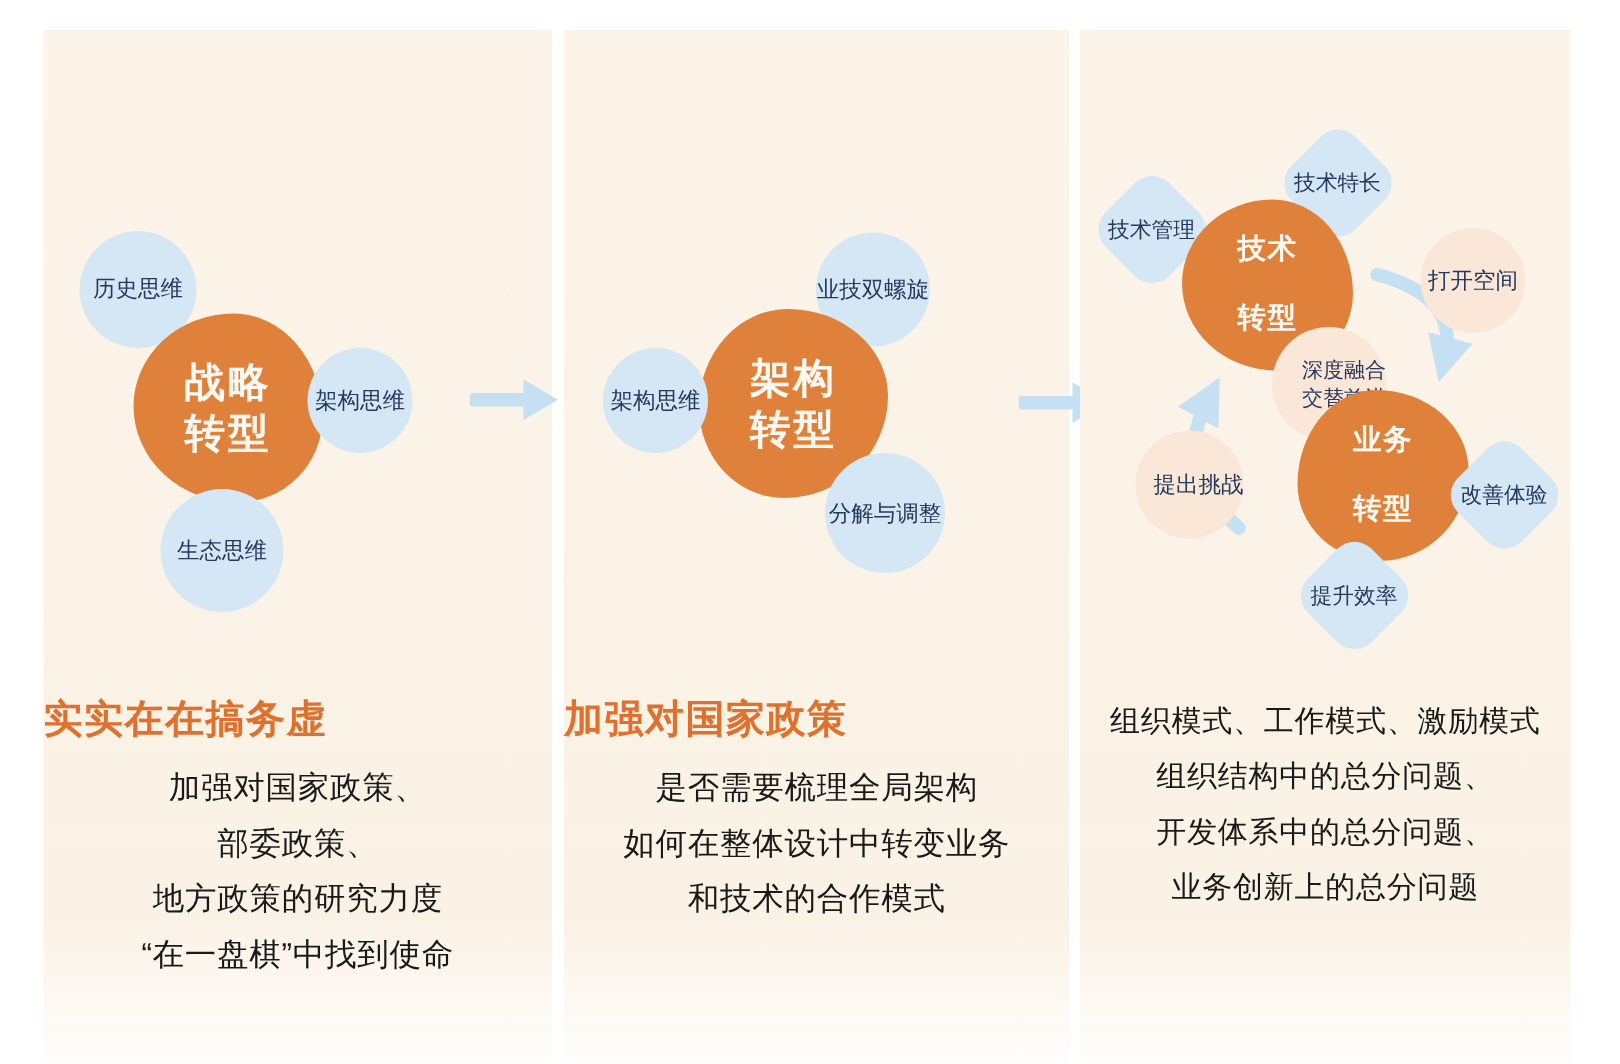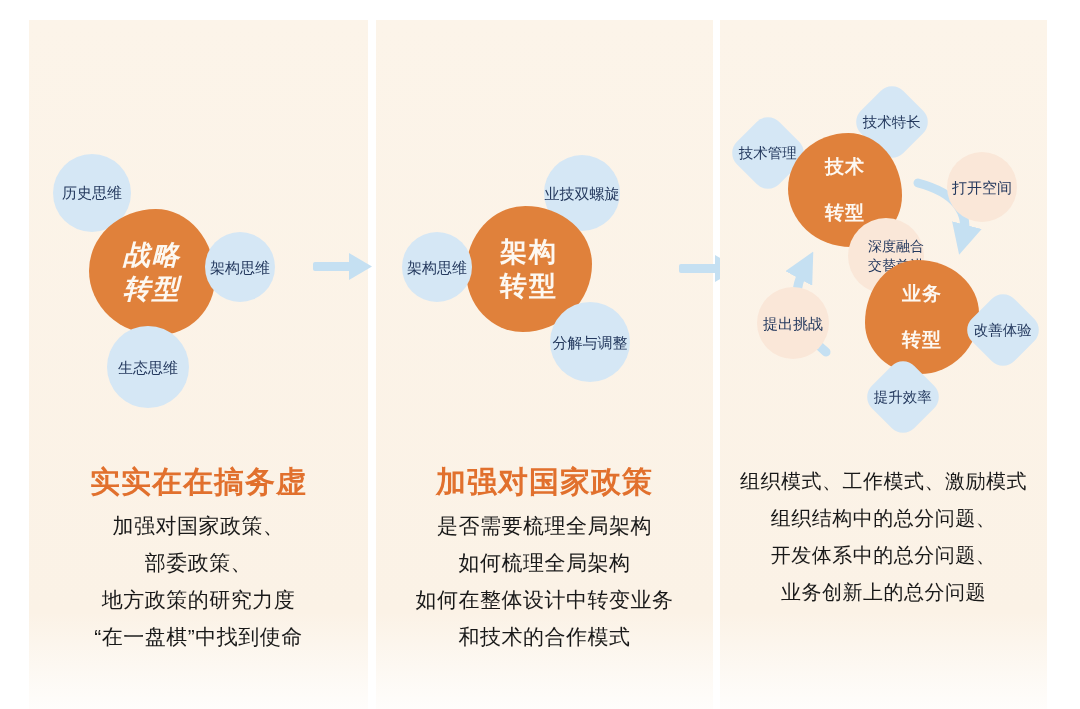--- a/index.html
+++ b/index.html
@@ -32,42 +32,42 @@
   }
   .peach{background:#FAE7D8;}
   .diamond{
     position:absolute;width:60px;height:60px;background:#D5E7F5;
     border-radius:16px;transform:rotate(45deg);
     display:flex;align-items:center;justify-content:center;
   }
   .diamond > span{transform:rotate(-45deg);color:#24395E;font-size:14.5px;white-space:nowrap;}
 
   .heading{
-    position:absolute;top:442px;left:0;width:100%;text-align:center;
-    color:#E1702D;font-size:30px;font-weight:bold;letter-spacing:1px;
+    position:absolute;top:442px;left:0;width:100%;
+    color:#E1702D;font-size:26px;font-weight:bold;letter-spacing:1px;
   }
   .bodytext{
     position:absolute;left:0;width:100%;text-align:center;
     color:#191919;font-size:21px;line-height:37px;letter-spacing:0.5px;
   }
   #panel-1 .bodytext,#panel-2 .bodytext{top:487px;}
   #panel-3 .bodytext{top:443px;font-size:20px;}
 
   .flow-arrow{position:absolute;}
   svg{display:block;}
   .cycle-arrows{position:absolute;left:0;top:0;pointer-events:none;}
 </style>
 </head>
 <body>
 
 <section class="panel" id="panel-1">
   <div class="bubble" style="left:24px;top:134px;width:78px;height:78px;font-family:Liberation Serif, serif;">
     <span>历史思维</span>
   </div>
-  <div class="blob big" style="left:60px;top:189px;font-style:italic;">
+  <div class="blob big" style="left:60px;top:189px;">
     <span>战略</span>
     <span>转型</span>
   </div>
   <div class="bubble" style="left:176px;top:212px;width:70px;height:70px;">
     <span>架构思维</span>
   </div>
   <div class="bubble" style="left:78px;top:306px;width:82px;height:82px;">
     <span>生态思维</span>
   </div>
 
@@ -98,21 +98,20 @@
   <div class="bubble" style="left:26px;top:212px;width:70px;height:70px;">
     <span>架构思维</span>
   </div>
   <div class="bubble" style="left:174px;top:282px;width:80px;height:80px;">
     <span>分解与调整</span>
   </div>
 
   <div class="heading">加强对国家政策</div>
   <div class="bodytext">
     <div>是否需要梳理全局架构</div>
-    <div>如何梳理全局架构</div>
     <div>如何在整体设计中转变业务</div>
     <div>和技术的合作模式</div>
   </div>
 </section>
 
 <div class="flow-arrow" style="left:679px;top:254px;">
   <svg width="60" height="29" viewBox="0 0 60 29">
     <rect x="0" y="10" width="38" height="9" rx="2" fill="#C5E0F2"></rect>
     <polygon points="36,1 59,14.5 36,28" fill="#C5E0F2"></polygon>
   </svg>
@@ -144,21 +143,21 @@
     <span>打开空间</span>
   </div>
   <div class="bubble peach" style="left:128px;top:198px;width:76px;height:76px;font-size:14px;align-items:flex-end;">
     <span>深度融合</span>
     <span>交替前进</span>
   </div>
   <div class="blob small" style="left:145px;top:240px;border-radius:46% 54% 52% 48% / 55% 47% 53% 45%;">
     <span>业务</span>
     <span>转型</span>
   </div>
-  <div class="bubble peach" style="left:37px;top:267px;width:72px;height:72px;">
+  <div class="bubble peach" style="left:37px;top:267px;width:72px;height:72px;align-items:flex-end;">
     <span>提出挑战</span>
   </div>
   <div class="diamond" style="left:253px;top:280px;">
     <span>改善体验</span>
   </div>
   <div class="diamond" style="left:153px;top:347px;">
     <span>提升效率</span>
   </div>
 
   <div class="bodytext">

